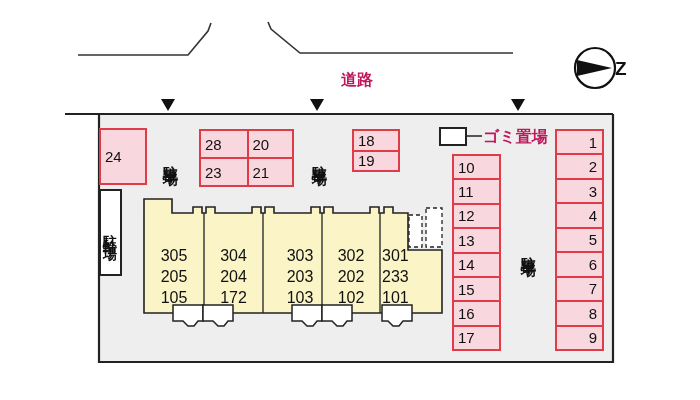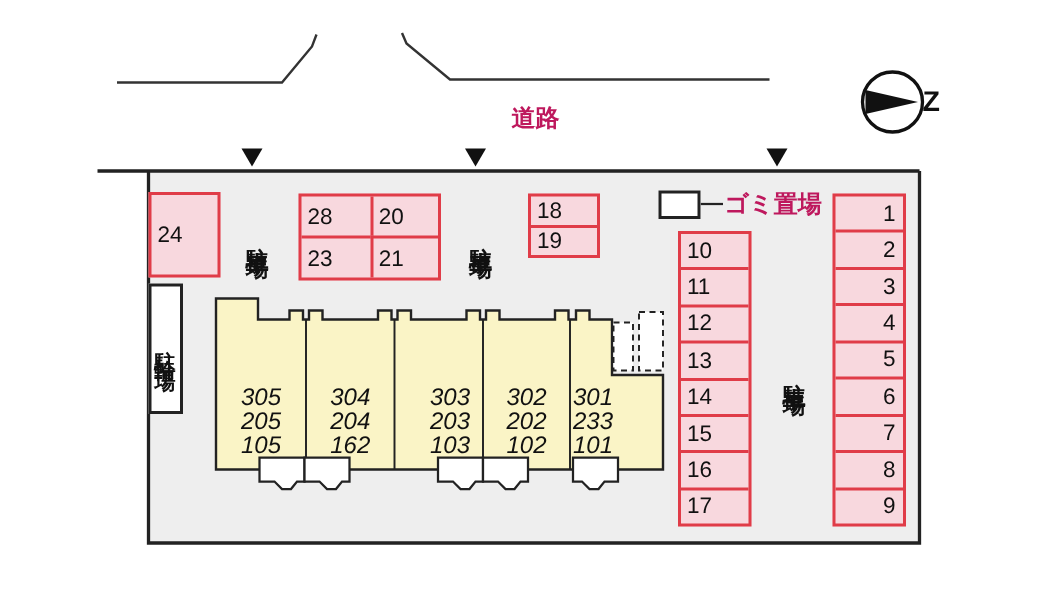--- a/index.html
+++ b/index.html
@@ -48,22 +48,22 @@
   }
   .gomibox{
     position:absolute;left:439px;top:127px;width:28px;height:19px;
     background:#ffffff;border:2px solid #222;
   }
   .hlabel{position:absolute;font-size:16px;font-weight:700;color:#be185d;line-height:1;white-space:nowrap;}
 
   
   .unit{
     position:absolute;top:248px;height:58px;
-    display:flex;flex-direction:column;justify-content:flex-end;
-    align-items:center;font-size:16px;line-height:1;color:#111;font-style:italic;
+    display:flex;flex-direction:column;justify-content:space-between;
+    align-items:center;font-size:16px;line-height:1;color:#111;
   }
   .unit.leftalign{align-items:flex-start;}
   .zlabel{position:absolute;left:615px;top:58px;font-size:19px;font-weight:700;}
 </style>
 </head>
 <body>
 
 <div id="stage">
 
   <svg width="700" height="400" viewBox="0 0 700 400">
@@ -162,21 +162,21 @@
   </div>
 
   <div class="unit" style="left:144px;width:60px;">
     <span>305</span>
     <span>205</span>
     <span>105</span>
   </div>
   <div class="unit" style="left:204px;width:59px;">
     <span>304</span>
     <span>204</span>
-    <span>162</span>
+    <span>172</span>
   </div>
   <div class="unit" style="left:263px;width:74px;">
     <span>303</span>
     <span>203</span>
     <span>103</span>
   </div>
   <div class="unit" style="left:322px;width:58px;">
     <span>302</span>
     <span>202</span>
     <span>102</span>

